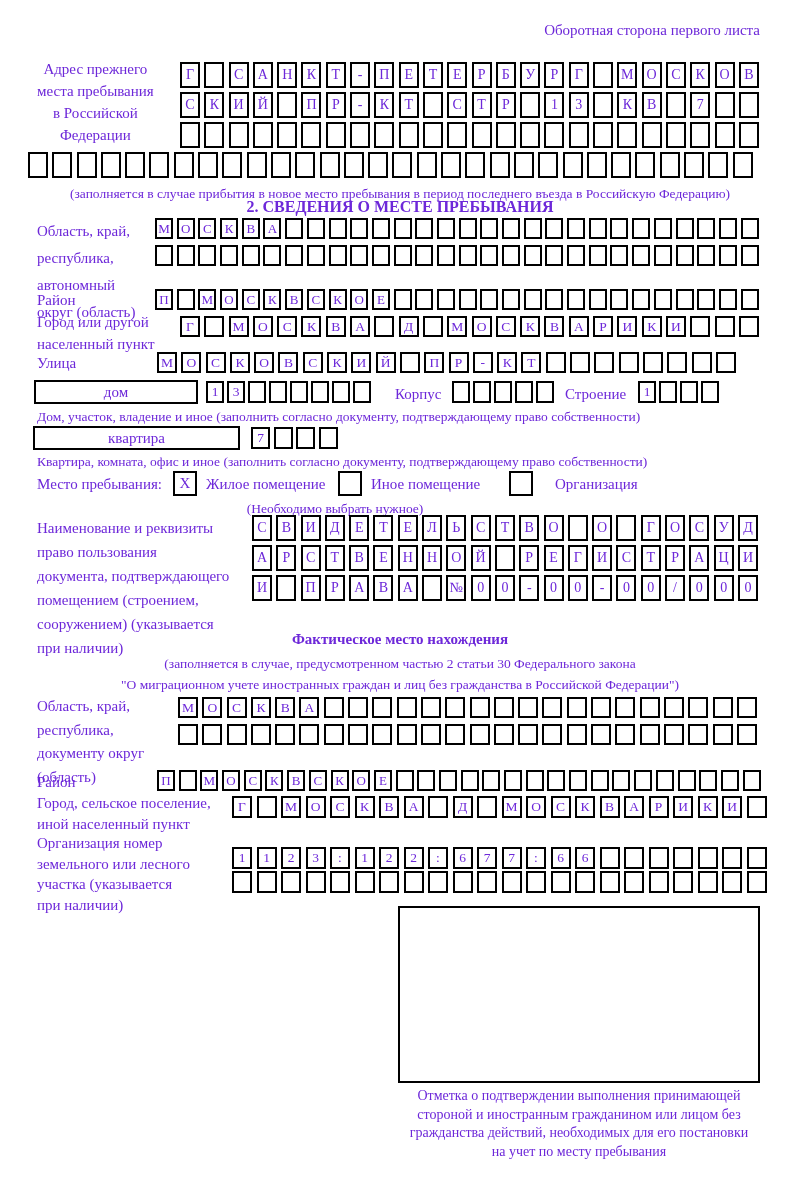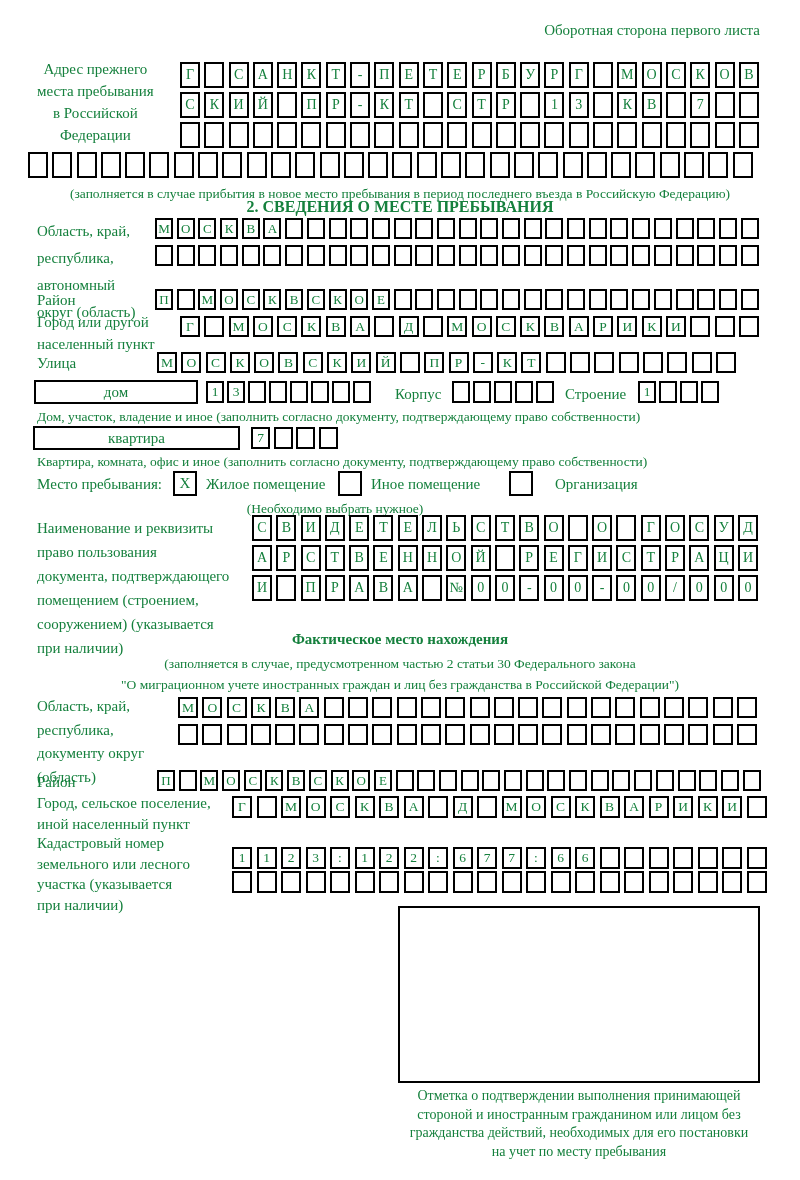--- a/index.html
+++ b/index.html
@@ -1,18 +1,18 @@
 <!DOCTYPE html>
 <html><head>
 <meta charset="utf-8">
 <style>
   html,body { margin:0; padding:0; background:#888; }
   .page {
     position:relative; width:800px; height:1180px; margin:0 auto;
-    background:#ffffff; color:#15803d;
+    background:#ffffff; color:#6d28d9;
     font-family:"Liberation Serif", "DejaVu Serif", serif;
     overflow:hidden;
   }
   .abs { position:absolute; }
   .lbl { position:absolute; font-size:15px; line-height:22px; }
   .cap { position:absolute; font-size:13.5px; }
   .center { left:0; width:800px; text-align:center; }
   .bold { font-weight:bold; }
 
   .row { position:absolute; display:flex; }
@@ -569,21 +569,21 @@
       <span class="cell">В</span>
       <span class="cell">А</span>
       <span class="cell">Р</span>
       <span class="cell">И</span>
       <span class="cell">К</span>
       <span class="cell">И</span>
       <span class="cell"></span>
     </div>
 
   <div class="lbl" style="left:37px; top:833px; line-height:20.5px;">
-    <div>Кадастровый номер</div>
+    <div>Организация номер</div>
     <div>земельного или лесного</div>
     <div>участка (указывается</div>
     <div>при наличии)</div>
   </div>
   <div class="row med22" style="left:232px; top:847px;">
       <span class="cell">1</span>
       <span class="cell">1</span>
       <span class="cell">2</span>
       <span class="cell">3</span>
       <span class="cell">:</span>

